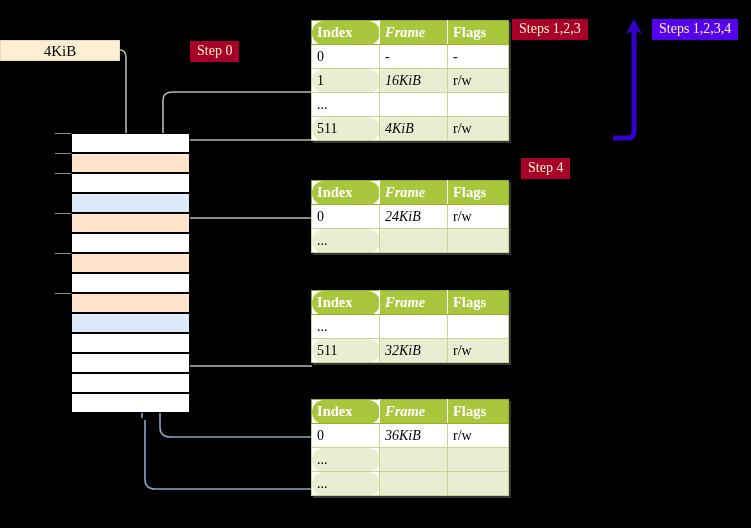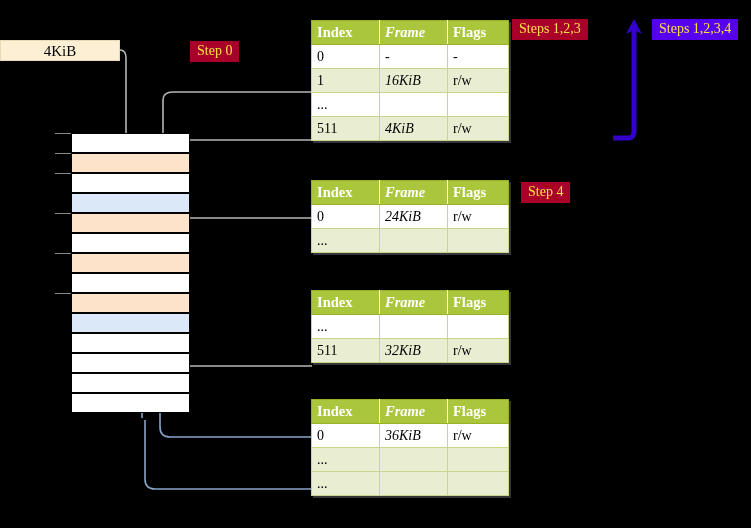--- a/index.html
+++ b/index.html
@@ -17,21 +17,21 @@
   .stage {
     position: absolute;
     left: 0; top: 0;
     width: 751px;
     height: 528px;
   }
 
   
   .badge {
     position: absolute;
-    color: #fde047;
+    color: #fef9c3;
     font-family: "Liberation Serif", serif;
     font-size: 14px;
     line-height: 18px;
     padding: 1px 7px 2px 7px;
     white-space: nowrap;
     box-sizing: border-box;
   }
   .badge-red { background: #a80028; }
   .badge-blue { background: #5500ee; }
 
@@ -75,21 +75,21 @@
     padding: 3px 5px;
     border: 1px solid #c6d68a;
     color: #000000;
     height: 17px;
     white-space: nowrap;
     overflow: hidden;
   }
   .ptable tr.row-white td { background: #ffffff; }
   .ptable tr.row-tint td { background: #e9eed2; }
   .ptable td.hl { background: #ffffa0; }
-  .col-index { width: 57px; }
+  .col-index { width: 57px; border-radius: 12px; }
   .col-frame { width: 57px; font-style: italic; }
   .col-flags { width: 50px; }
 
   
   .memcol {
     position: absolute;
     left: 71px;
     top: 133px;
     width: 119px;
     height: 281px;
@@ -213,21 +213,21 @@
   </div>
 
   <div class="badge badge-red" style="left:512px; top:19px;">
     <span>Steps 1,2,3</span>
   </div>
 
   <div class="badge badge-blue" style="left:652px; top:19px;">
     <span>Steps 1,2,3,4</span>
   </div>
 
-  <div class="badge badge-red" style="left:521px; top:158px;margin-top:24px;">
+  <div class="badge badge-red" style="left:521px; top:158px;">
     <span>Step 4</span>
   </div>
 
   <table class="ptable" id="tbl0" style="left:311px; top:20px; width:168px;">
       <thead>
         <tr>
           <th class="col-index">Index</th>
           <th class="col-frame">Frame</th>
           <th class="col-flags">Flags</th>
         </tr>

